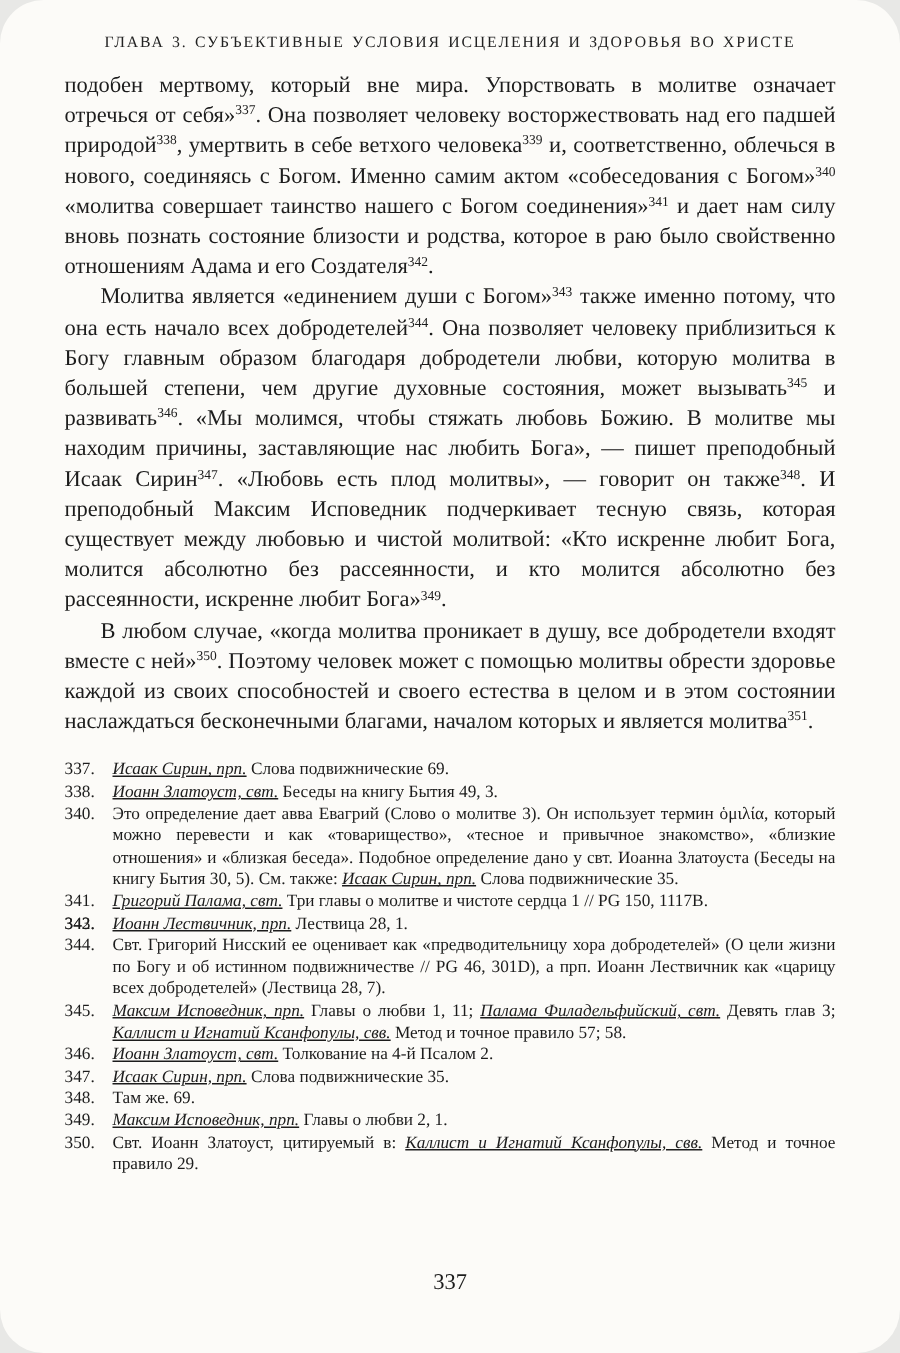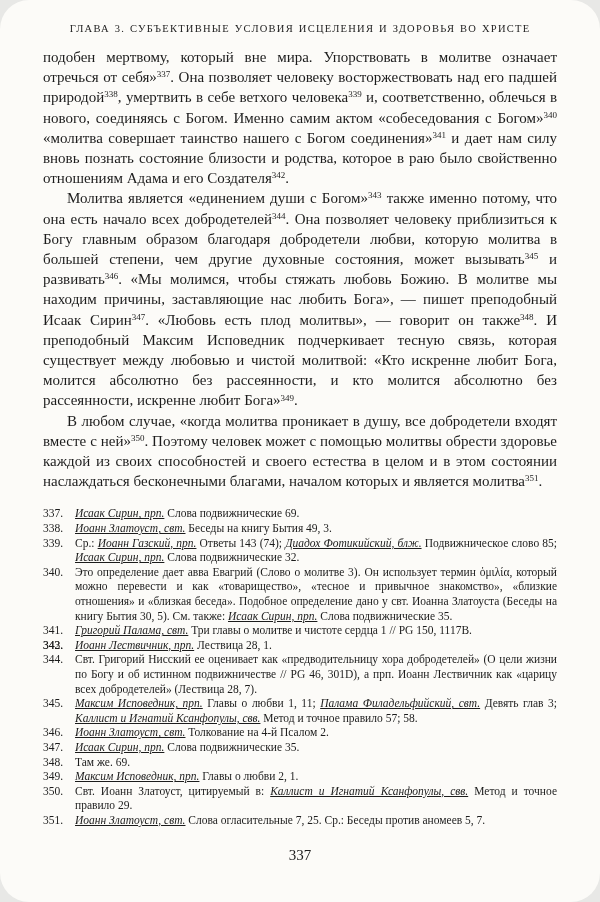--- a/index.html
+++ b/index.html
@@ -74,29 +74,27 @@
 
   <div class="body-text">
       <p class="para">подобен мертвому, который вне мира. Упорствовать в молитве означает отречься от себя»<sup class="fnref">337</sup>. Она позволяет человеку восторжествовать над его падшей природой<sup class="fnref">338</sup>, умертвить в себе ветхого человека<sup class="fnref">339</sup> и, соответственно, облечься в нового, соединяясь с Богом. Именно самим актом «собеседования с Богом»<sup class="fnref">340</sup> «молитва совершает таинство нашего с Богом соединения»<sup class="fnref">341</sup> и дает нам силу вновь познать состояние близости и родства, которое в раю было свойственно отношениям Адама и его Создателя<sup class="fnref">342</sup>.</p>
       <p class="para indent">Молитва является «единением души с Богом»<sup class="fnref">343</sup> также именно потому, что она есть начало всех добродетелей<sup class="fnref">344</sup>. Она позволяет человеку приблизиться к Богу главным образом благодаря добродетели любви, которую молитва в большей степени, чем другие духовные состояния, может вызывать<sup class="fnref">345</sup> и развивать<sup class="fnref">346</sup>. «Мы молимся, чтобы стяжать любовь Божию. В молитве мы находим причины, заставляющие нас любить Бога», — пишет преподобный Исаак Сирин<sup class="fnref">347</sup>. «Любовь есть плод молитвы», — говорит он также<sup class="fnref">348</sup>. И преподобный Максим Исповедник подчеркивает тесную связь, которая существует между любовью и чистой молитвой: «Кто искренне любит Бога, молится абсолютно без рассеянности, и кто молится абсолютно без рассеянности, искренне любит Бога»<sup class="fnref">349</sup>.</p>
       <p class="para indent">В любом случае, «когда молитва проникает в душу, все добродетели входят вместе с ней»<sup class="fnref">350</sup>. Поэтому человек может с помощью молитвы обрести здоровье каждой из своих способностей и своего естества в целом и в этом состоянии наслаждаться бесконечными благами, началом которых и является молитва<sup class="fnref">351</sup>.</p>
     </div>
 
   <div class="footnotes">
       <div class="footnote"><span class="fn-num">337.</span><span><span class="fn-author">Исаак Сирин, прп.</span> Слова подвижнические 69.</span></div>
       <div class="footnote"><span class="fn-num">338.</span><span><span class="fn-author">Иоанн Златоуст, свт.</span> Беседы на книгу Бытия 49, 3.</span></div>
-      <div class="footnote"><span class="fn-num">339.</span><span>Ср.: <span class="fn-author">Иоанн Газский, прп.</span> Ответы 143 (74); <span class="fn-author">Диадох Фотикийский, блж.</span> Подвижническое слово 85; <span class="fn-author">Исаак Сирин, прп.</span> Слова подвижнические 32.</span></div>
       <div class="footnote"><span class="fn-num">340.</span><span>Это определение дает авва Евагрий (Слово о молитве 3). Он использует термин ὁμιλία, который можно перевести и как «товарищество», «тесное и привычное знакомство», «близкие отношения» и «близкая беседа». Подобное определение дано у свт. Иоанна Златоуста (Беседы на книгу Бытия 30, 5). См. также: <span class="fn-author">Исаак Сирин, прп.</span> Слова подвижнические 35.</span></div>
       <div class="footnote"><span class="fn-num">341.</span><span><span class="fn-author">Григорий Палама, свт.</span> Три главы о молитве и чистоте сердца 1 // PG 150, 1117B.</span></div>
       <div class="footnote"><span class="fn-num">342.</span></div>
       <div class="footnote"><span class="fn-num">343.</span><span><span class="fn-author">Иоанн Лествичник, прп.</span> Лествица 28, 1.</span></div>
       <div class="footnote"><span class="fn-num">344.</span><span>Свт. Григорий Нисский ее оценивает как «предводительницу хора добродетелей» (О цели жизни по Богу и об истинном подвижничестве // PG 46, 301D), а прп. Иоанн Лествичник как «царицу всех добродетелей» (Лествица 28, 7).</span></div>
       <div class="footnote"><span class="fn-num">345.</span><span><span class="fn-author">Максим Исповедник, прп.</span> Главы о любви 1, 11; <span class="fn-author">Палама Филадельфийский, свт.</span> Девять глав 3; <span class="fn-author">Каллист и Игнатий Ксанфопулы, свв.</span> Метод и точное правило 57; 58.</span></div>
       <div class="footnote"><span class="fn-num">346.</span><span><span class="fn-author">Иоанн Златоуст, свт.</span> Толкование на 4-й Псалом 2.</span></div>
       <div class="footnote"><span class="fn-num">347.</span><span><span class="fn-author">Исаак Сирин, прп.</span> Слова подвижнические 35.</span></div>
       <div class="footnote"><span class="fn-num">348.</span><span>Там же. 69.</span></div>
       <div class="footnote"><span class="fn-num">349.</span><span><span class="fn-author">Максим Исповедник, прп.</span> Главы о любви 2, 1.</span></div>
       <div class="footnote"><span class="fn-num">350.</span><span>Свт. Иоанн Златоуст, цитируемый в: <span class="fn-author">Каллист и Игнатий Ксанфопулы, свв.</span> Метод и точное правило 29.</span></div>
-      <div class="footnote"><span class="fn-num">351.</span><span><span class="fn-author">Иоанн Златоуст, свт.</span> Слова огласительные 7, 25. Ср.: Беседы против аномеев 5, 7.</span></div>
     </div>
 
   <div class="page-number">337</div>
 </div>
 
 </body></html>

